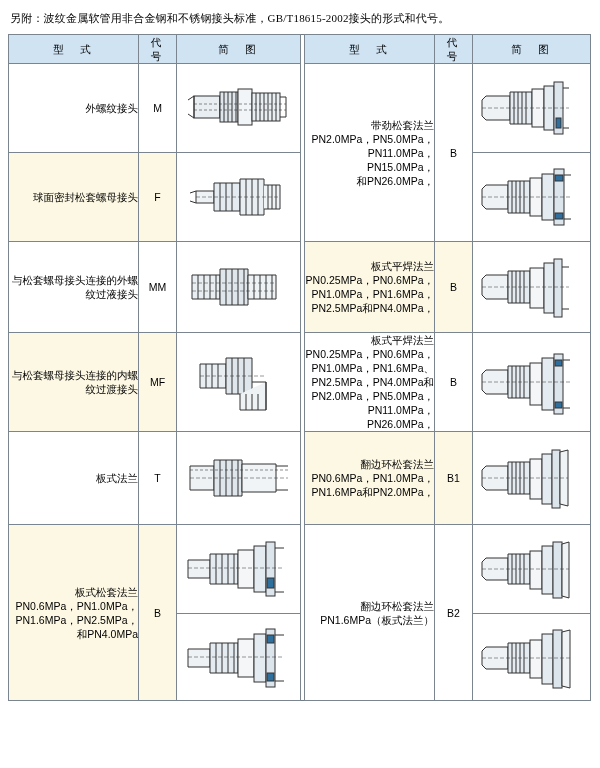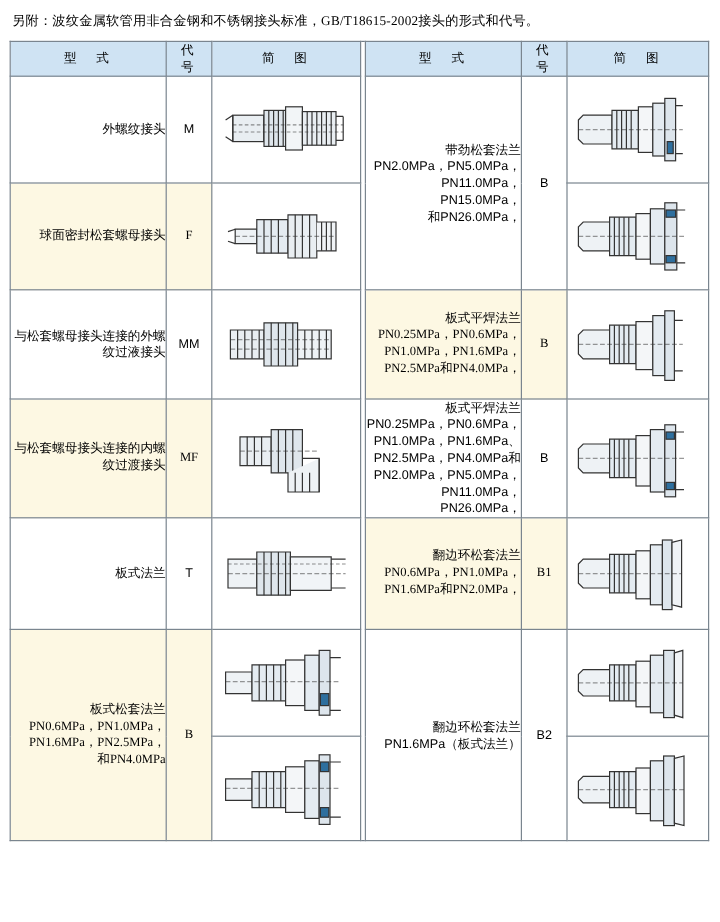--- a/index.html
+++ b/index.html
@@ -55,21 +55,20 @@
     font-size: 10.5px;
     line-height: 15px;
     text-align: right;
   }
   .code {
     text-align: center;
     font-size: 12px;
   }
   .yellow {
     background: #fdf8e3;
-    font-family: Liberation Serif, serif;
   }
   .white {
     background: #ffffff;
   }
   .fig {
     background: #ffffff;
     text-align: center;
     padding: 2px 0;
   }
   .fig svg {

